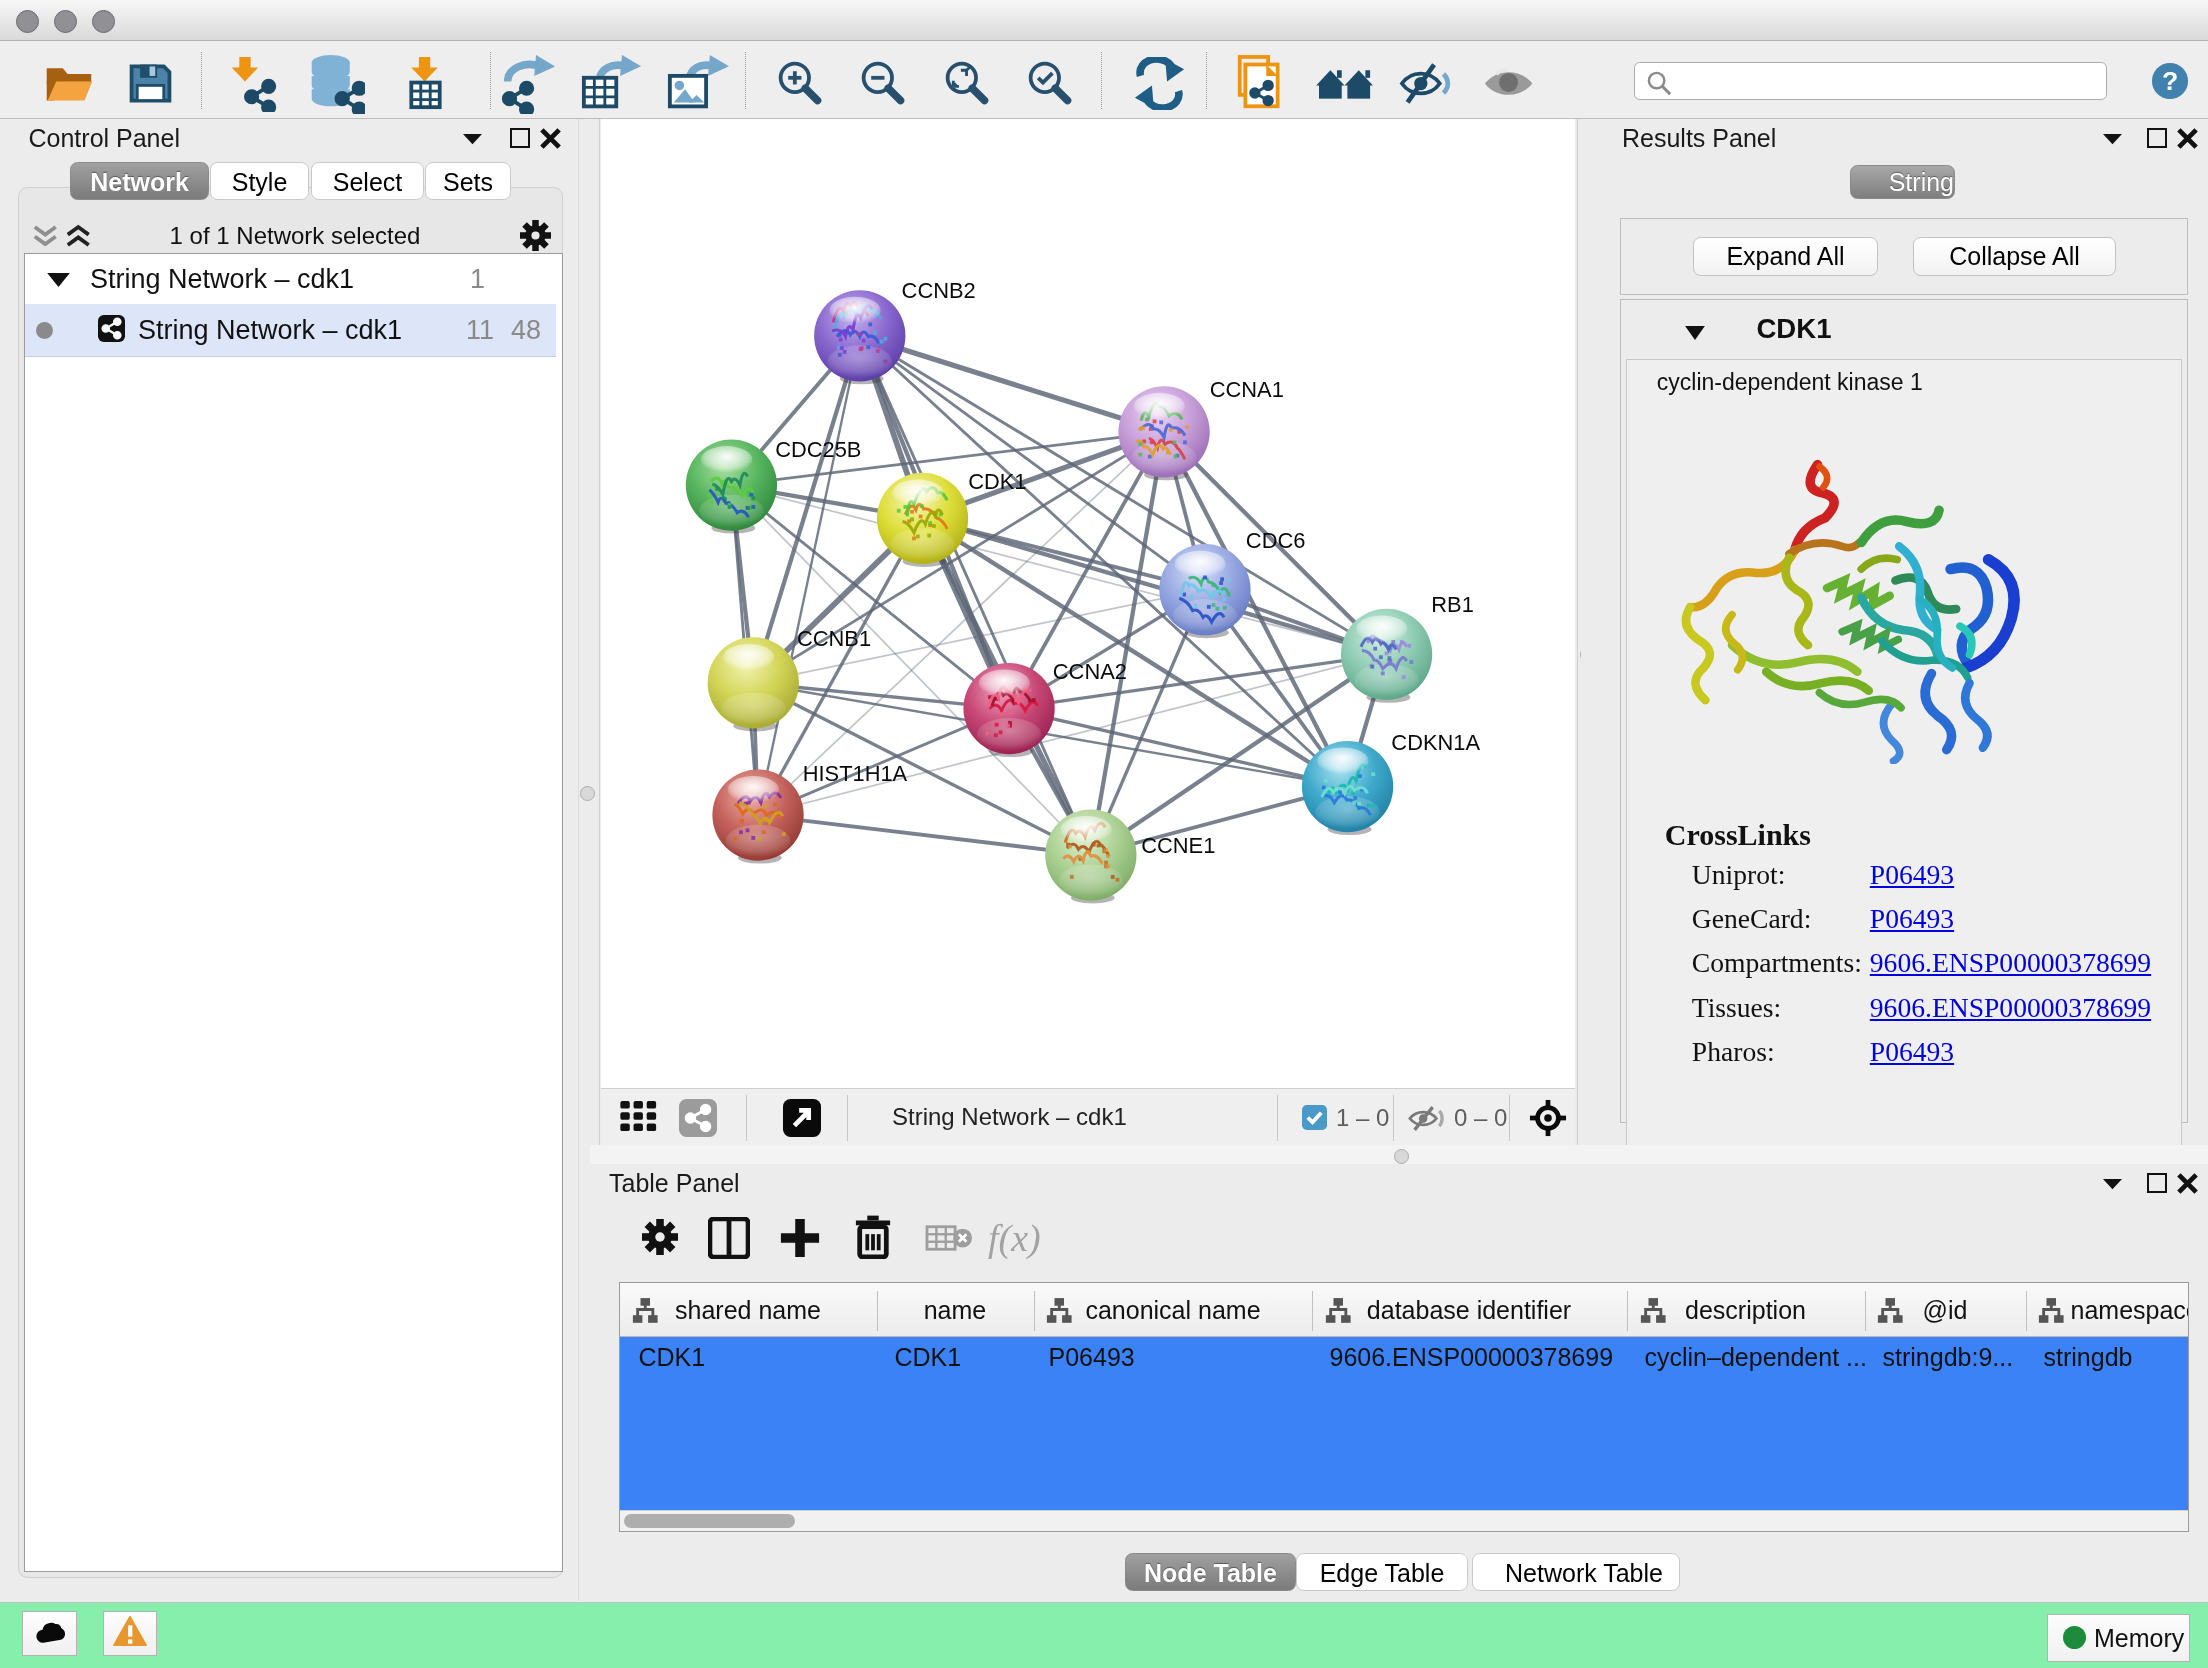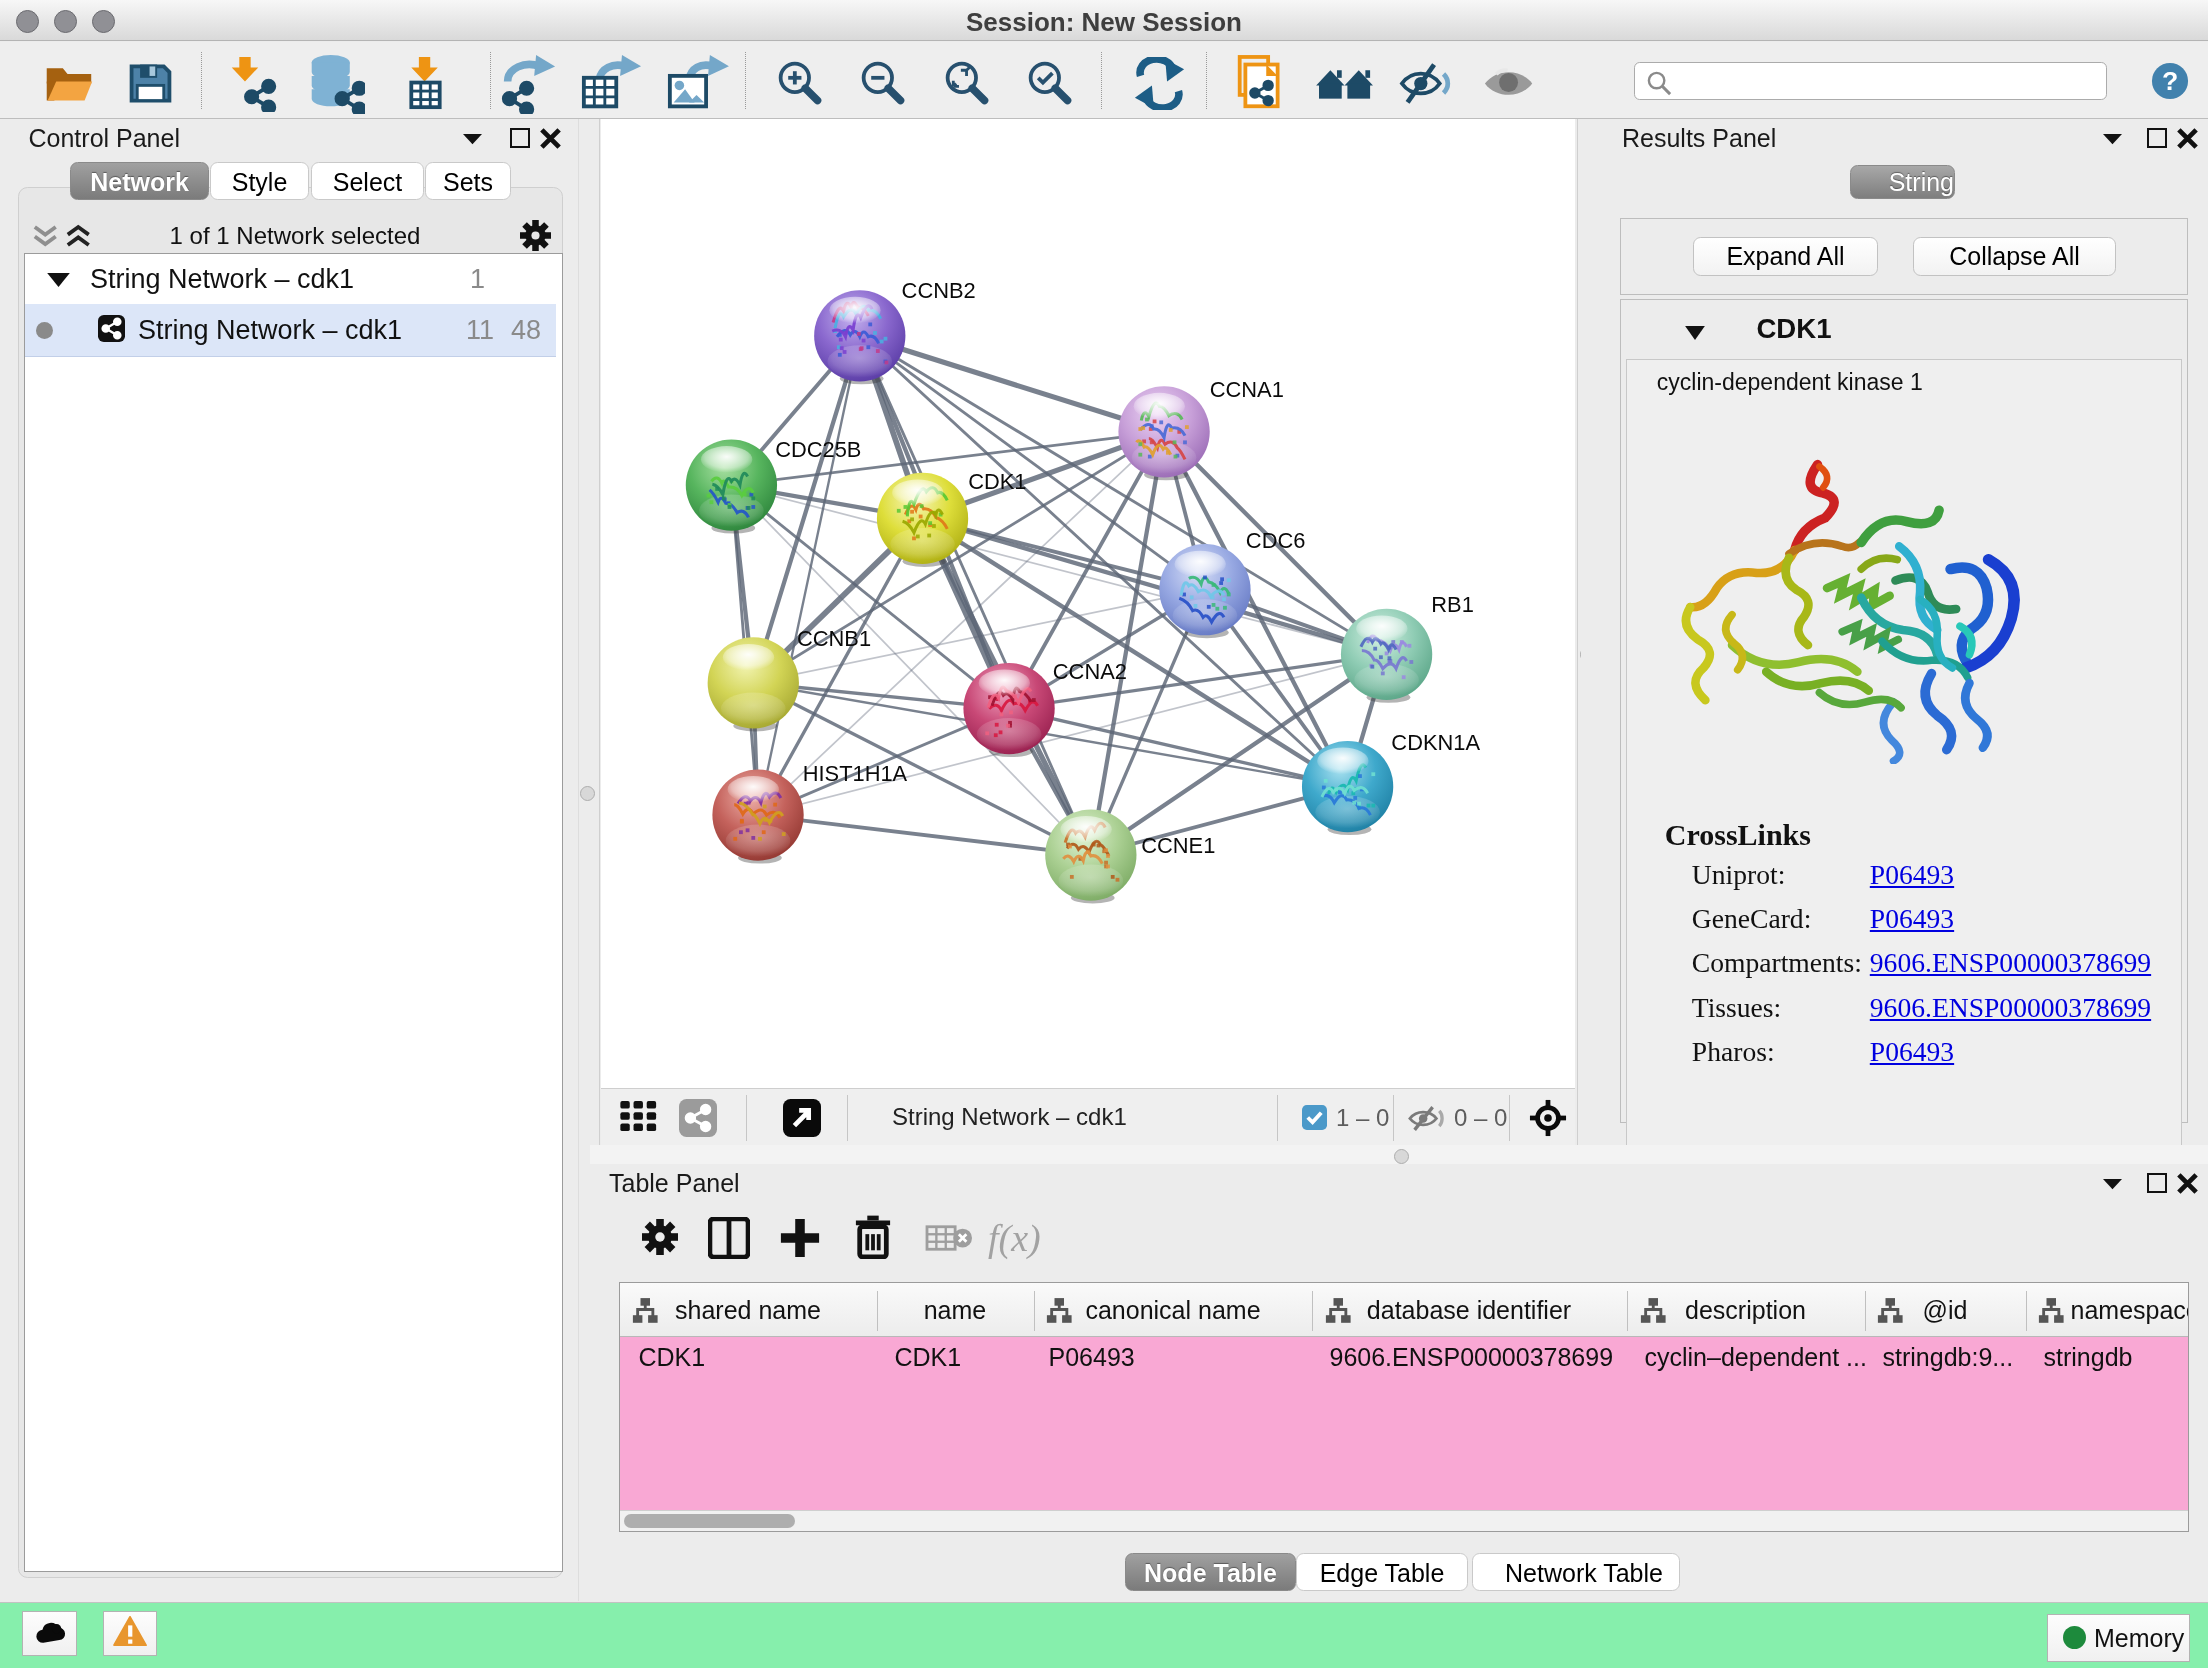--- a/index.html
+++ b/index.html
@@ -42,21 +42,20 @@
 #statusbar { position:absolute; left:0; top:1602px; width:2208px; height:67px; background:#86efac; border-top:1px solid #c2c2c2; }
 .sbbtn { position:absolute; top:7.6px; height:45px; background:linear-gradient(#fdfdfd,#f0f0f0); border:1.9px solid #b3b3b3; }
 a.lnk { color:#0000e0; text-decoration:underline; }
 </style>
 </head>
 <body>
 <div id="titlebar">
   <div class="tl" style="left:16px;"></div>
   <div class="tl" style="left:54px;"></div>
   <div class="tl" style="left:92px;"></div>
-  <div id="title">Session: New Session</div>
 </div>
 <div id="toolbar">
   <svg class="abs" style="left:42px;top:15px;" width="53" height="53" viewBox="0 0 56 56">
     <path d="M5 12 h17 l5 6 h25 v10 H5 z" fill="#a56110"></path>
     <path d="M5 12 v34 h8 l9-20 H5" fill="#a56110"></path>
     <path d="M15 26 h38 l-8 20 H6 z" fill="#f3a441"></path>
   </svg>
   <svg class="abs" style="left:124px;top:15px;" width="53" height="53" viewBox="0 0 56 56">
     <path d="M8 10 h34 l6 6 v30 H8 z" fill="#4d82a8" stroke="#1f4e6b" stroke-width="4"></path>
     <rect x="17" y="8" width="18" height="14" fill="#1f4e6b"></rect>
@@ -839,21 +838,21 @@
   <svg class="abs" style="left:335px;top:59px;" width="49" height="30" viewBox="0 0 52 32">
     <rect x="2" y="4" width="30" height="24" fill="none" stroke="#9e9e9e" stroke-width="3"></rect>
     <line x1="2" y1="12" x2="32" y2="12" stroke="#9e9e9e" stroke-width="2.5"></line>
     <line x1="2" y1="20" x2="32" y2="20" stroke="#9e9e9e" stroke-width="2.5"></line>
     <line x1="12" y1="4" x2="12" y2="28" stroke="#9e9e9e" stroke-width="2.5"></line>
     <line x1="22" y1="4" x2="22" y2="28" stroke="#9e9e9e" stroke-width="2.5"></line>
     <circle cx="40" cy="16" r="10" fill="#9e9e9e"></circle>
     <path d="M36 12 l8 8 m0 -8 l-8 8" stroke="#fff" stroke-width="3"></path>
   </svg>
   <div class="abs" style="left:398px;top:52px;font-family:'Liberation Serif',serif;font-style:italic;font-size:38px;color:#a2a2a2;">f(x)</div>
-  <div class="abs" style="left:28.5px;top:118px;width:1570px;height:250px;background:#f9a8d4;border:1px solid #9b9b9b;">
+  <div class="abs" style="left:28.5px;top:118px;width:1570px;height:250px;background:#3b82f6;border:1px solid #9b9b9b;">
     <div class="abs" style="left:0;top:0;width:1568px;height:54px;background:linear-gradient(#fafafa,#ececec);border-bottom:1px solid #b8b8b8;overflow:hidden;">
 <svg class="abs" style="left:11.4px;top:13.3px;" width="28.5" height="27" viewBox="0 0 30 28">
 <g fill="none" stroke="#555" stroke-width="3">
             <path d="M15 6 v8 M7 22 v-8 h16 v8"></path>
           </g>
 <rect x="10" y="2" width="10" height="8" fill="#555"></rect>
 <rect x="2" y="20" width="10" height="8" fill="#555"></rect>
 <rect x="18" y="20" width="10" height="8" fill="#555"></rect>
 </svg>
 <div class="abs" style="left:0px;top:13.3px;width:257px;text-align:center;font-size:25px;color:#111;">shared name</div>

